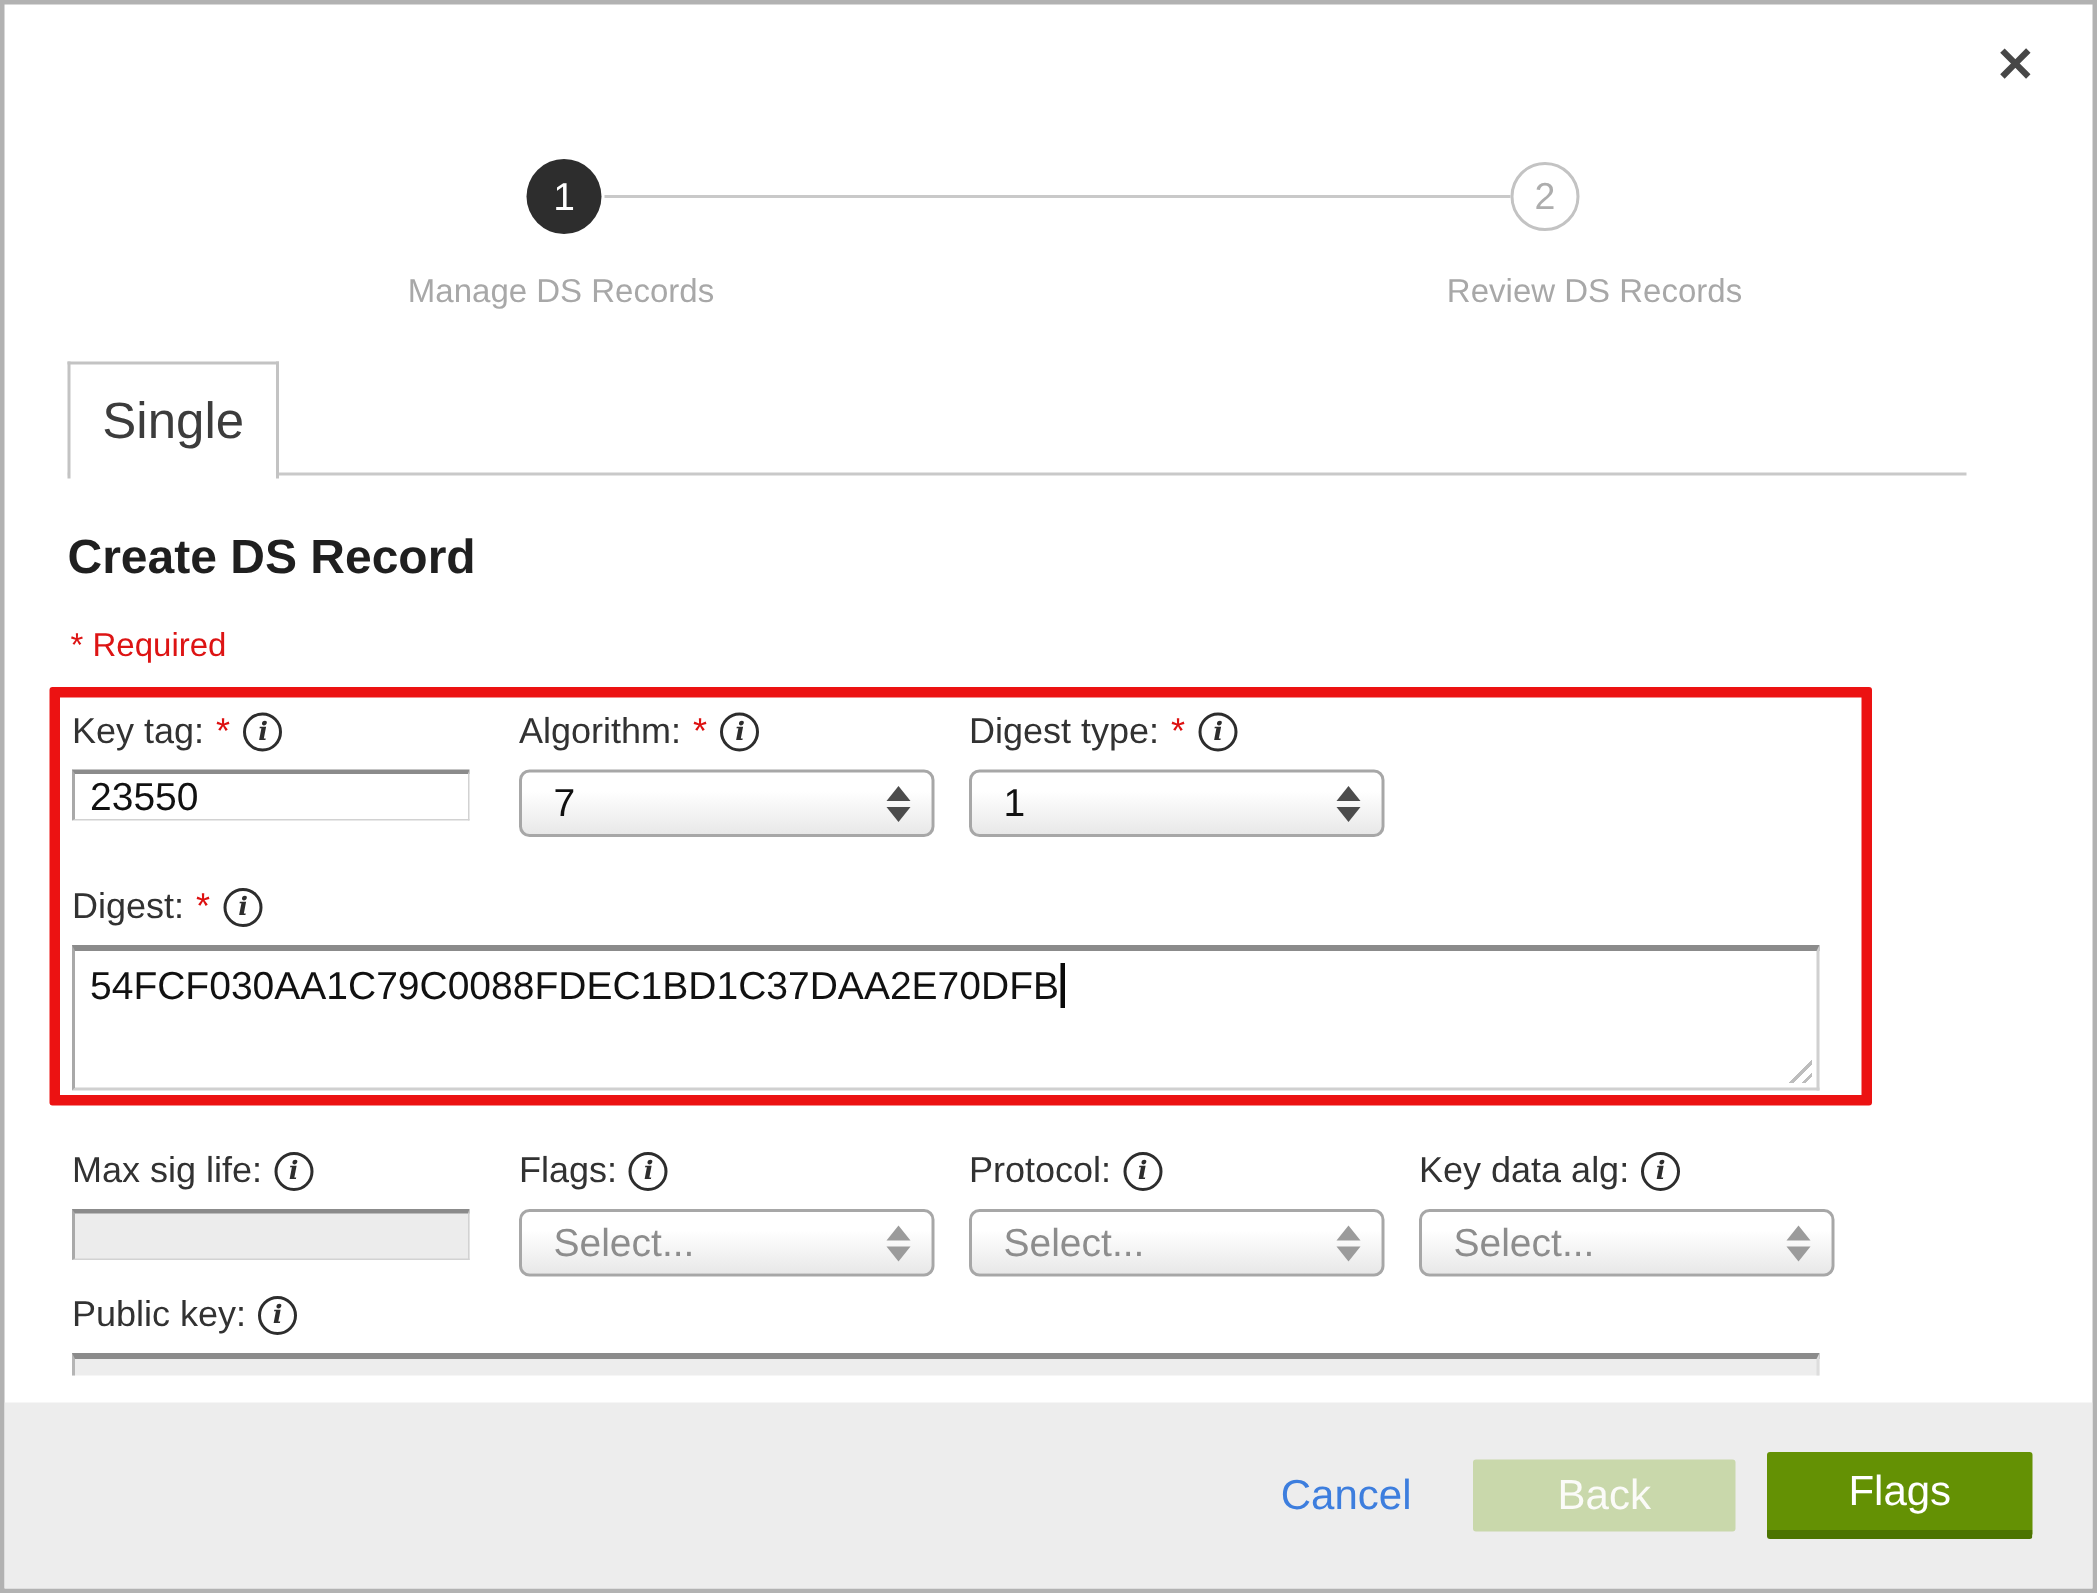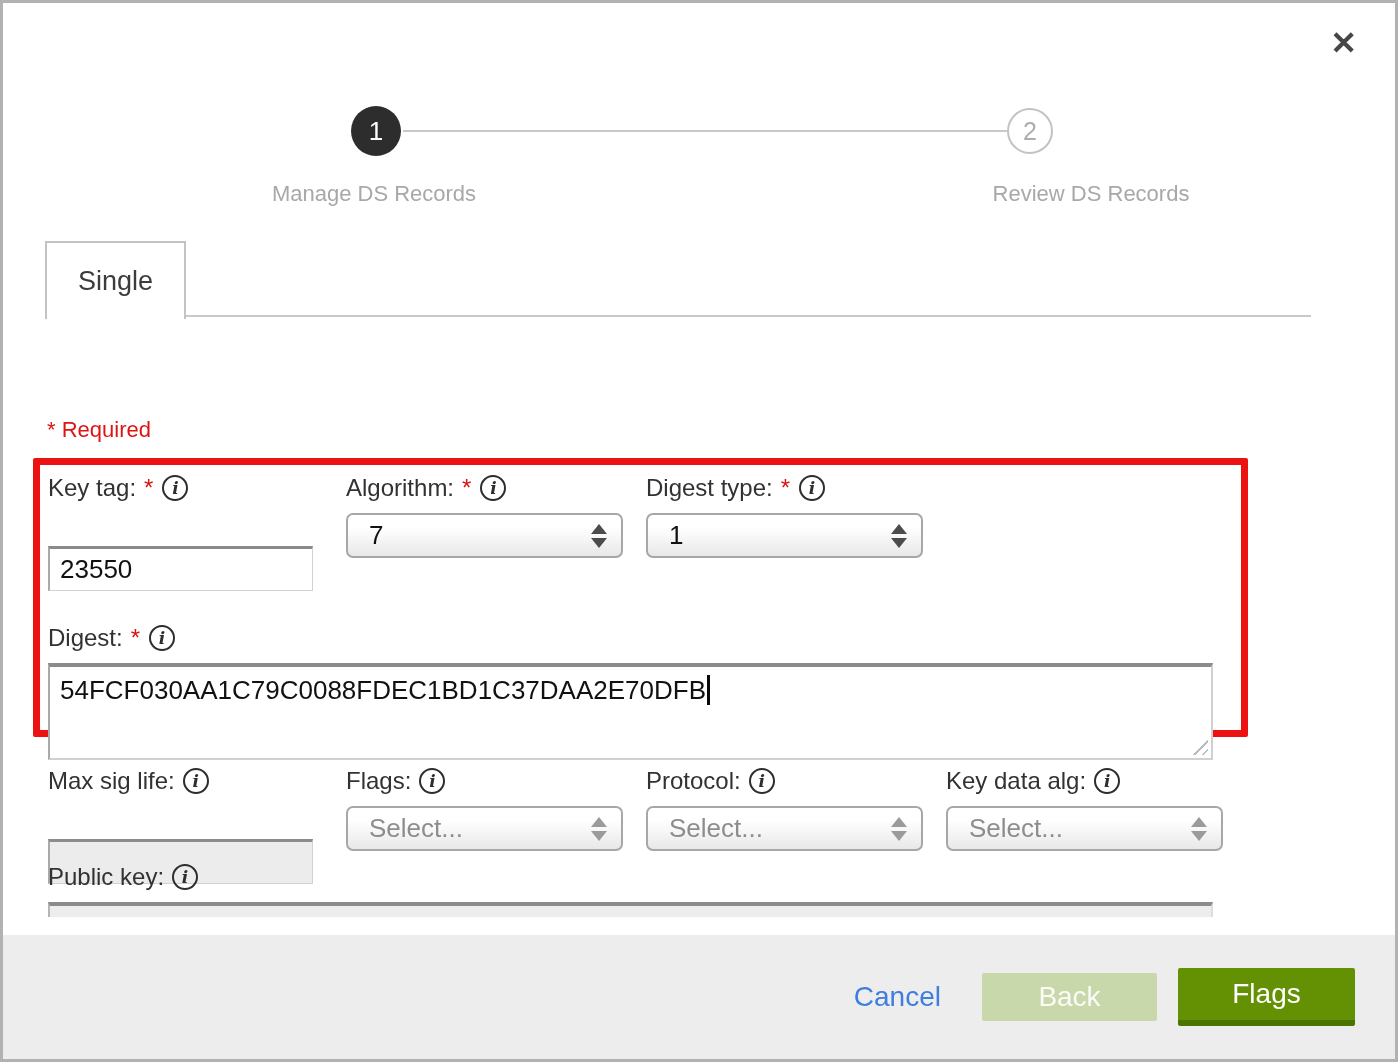--- a/index.html
+++ b/index.html
@@ -27,29 +27,29 @@
     position:absolute; left:1004px; top:105px; width:46px; height:46px;
     background:#fff; border:2px solid #c3c3c3; border-radius:50%; color:#adadad;
     display:flex; align-items:center; justify-content:center; font-size:25px;
   }
   .step-line {
     position:absolute; left:400px; top:127px; width:604px; height:2px; background:#c9c9c9;
   }
   .step-label { position:absolute; top:178px; transform:translateX(-50%);
     font-size:22px; color:#a8a8a8; white-space:nowrap; }
   .step-label.s1 { left:371px; }
-  .step-label.s2 { left:1088px; }
+  .step-label.s2 { left:1060px; }
 
   
   .tabs {
     position:absolute; left:42px; top:238px; width:1266px; height:76px;
     display:flex; border-bottom:2px solid #c9c9c9;
   }
   .tab { display:flex; align-items:center; justify-content:center;
-    font-size:27px; color:#3c3c3c; cursor:pointer; }
+    font-size:34px; color:#3c3c3c; cursor:pointer; }
   .tab.active {
     width:141px; height:78px; margin-bottom:-2px;
     border:2px solid #c3c3c3; border-bottom:none; background:#fff;
   }
   .tab.inactive { padding:0 58px; }
 
   .page-title { position:absolute; left:42px; top:350px;
     font-size:32px; font-weight:bold; color:#1f1f1f; }
   .required-note { position:absolute; left:44px; top:414px;
     font-size:22px; color:#dd1414; }
@@ -68,25 +68,25 @@
     font-size:24px; color:#323232; white-space:nowrap; }
   .req-star { color:#dd1111; margin-left:8px; margin-right:1px; font-size:24px; }
   .info-icon {
     width:26px; height:26px; border:2px solid #2d2d2d; border-radius:50%;
     display:inline-flex; align-items:center; justify-content:center;
     font-family:"DejaVu Serif", serif; font-style:italic; font-weight:bold;
     font-size:17px; color:#2d2d2d; margin-left:8px; flex:0 0 auto; cursor:pointer;
   }
 
   .text-input {
-    width:265px; height:45px; font-size:26px; color:#111; padding:1px 10px;
+    width:265px; height:34px; font-size:26px; color:#111; padding:1px 10px;
     font-family:"Liberation Sans", sans-serif;
     background:#fff; outline:none;
     border-top:3px solid #8b8b8b; border-left:2px solid #a9a9a9;
-    border-right:1px solid #d2d2d2; border-bottom:1px solid #d2d2d2;margin-top:33px;
+    border-right:1px solid #d2d2d2; border-bottom:1px solid #d2d2d2;
   }
   .text-input.disabled { background:#ececec; }
 
   .select {
     width:277px; height:45px; border:2px solid #a7a7a7; border-radius:7px;
     background:linear-gradient(#ffffff 30%, #e8e8e8);
     display:flex; align-items:center; justify-content:space-between;
     padding:0 14px 0 21px; font-size:26px; color:#111; cursor:pointer;
   }
   .select .placeholder-text { color:#8d8d8d; }
@@ -144,20 +144,21 @@
   <div class="step-circle-1">1</div>
   <div class="step-line"></div>
   <div class="step-circle-2">2</div>
   <div class="step-label s1">Manage DS Records</div>
   <div class="step-label s2">Review DS Records</div>
 
   <div class="tabs">
     <div class="tab active">Single</div>
   </div>
 
+  <div class="page-title">Create DS Record</div>
   <div class="required-note">* Required</div>
 
   <div class="annotation-box">
 
     <div class="field-row">
       <div class="col w298">
         <div class="label-row">
           <span>Key tag:</span>
           <span class="req-star">*</span>
           <span class="info-icon">i</span>

